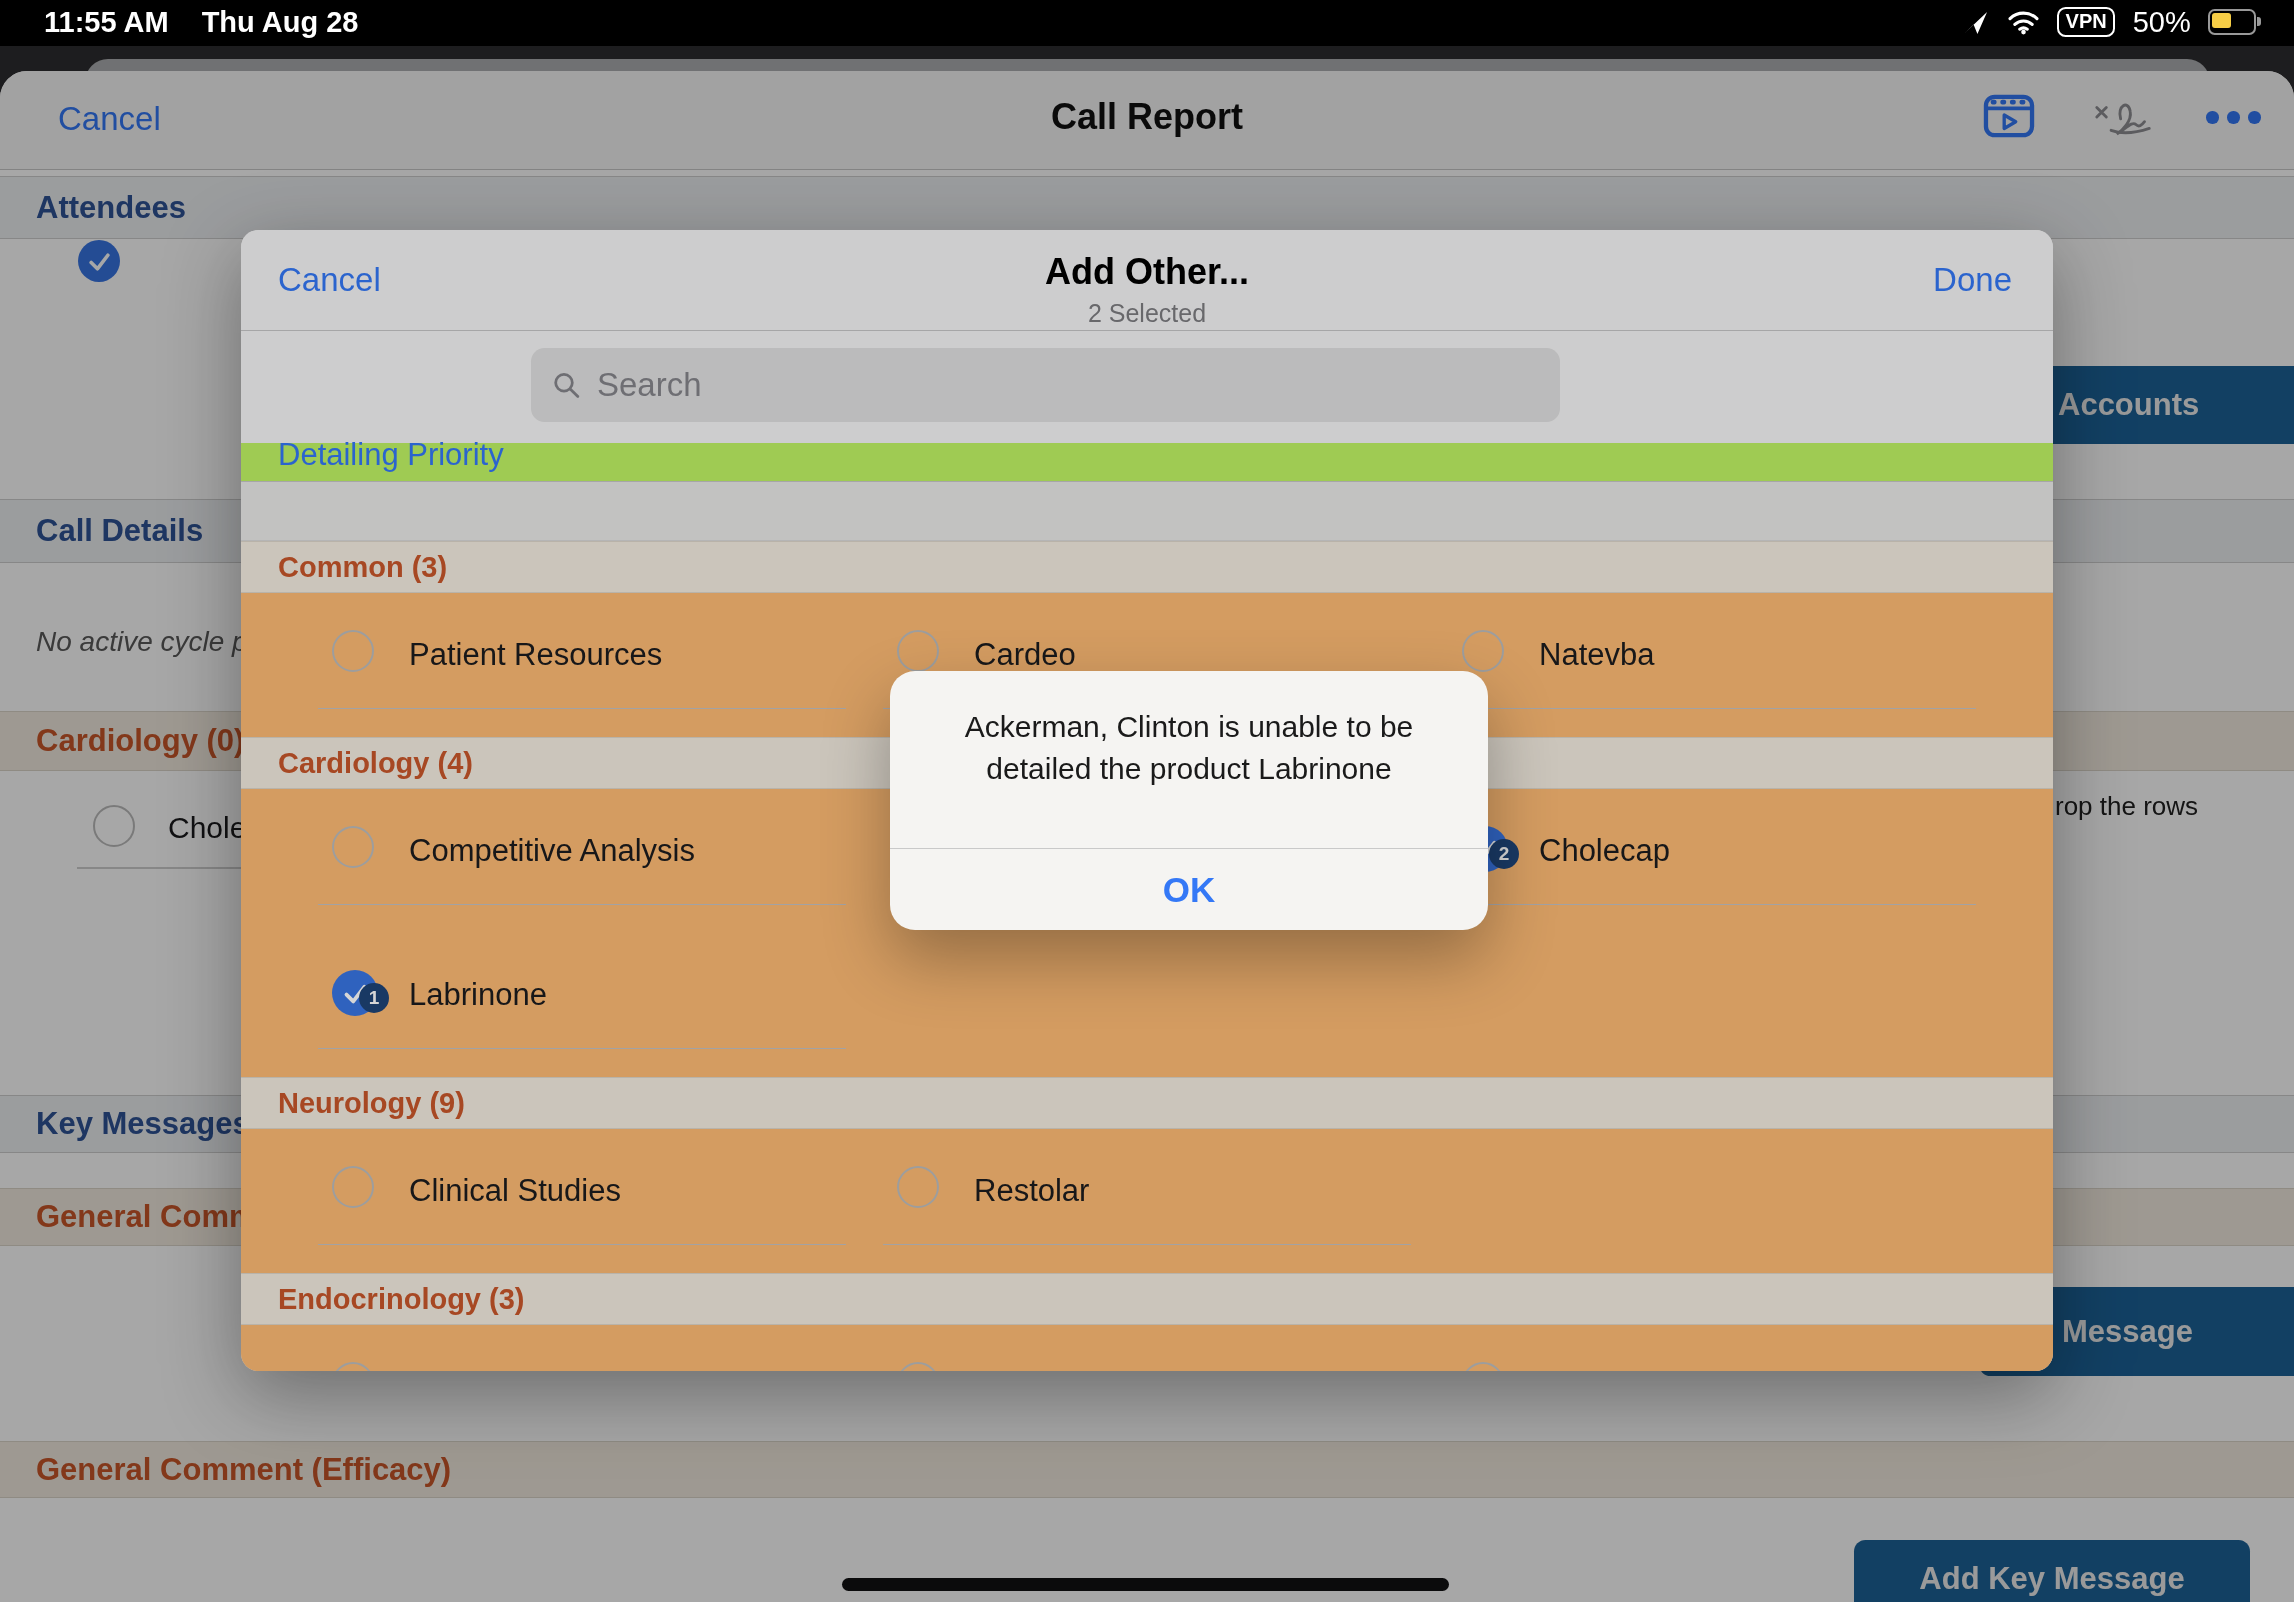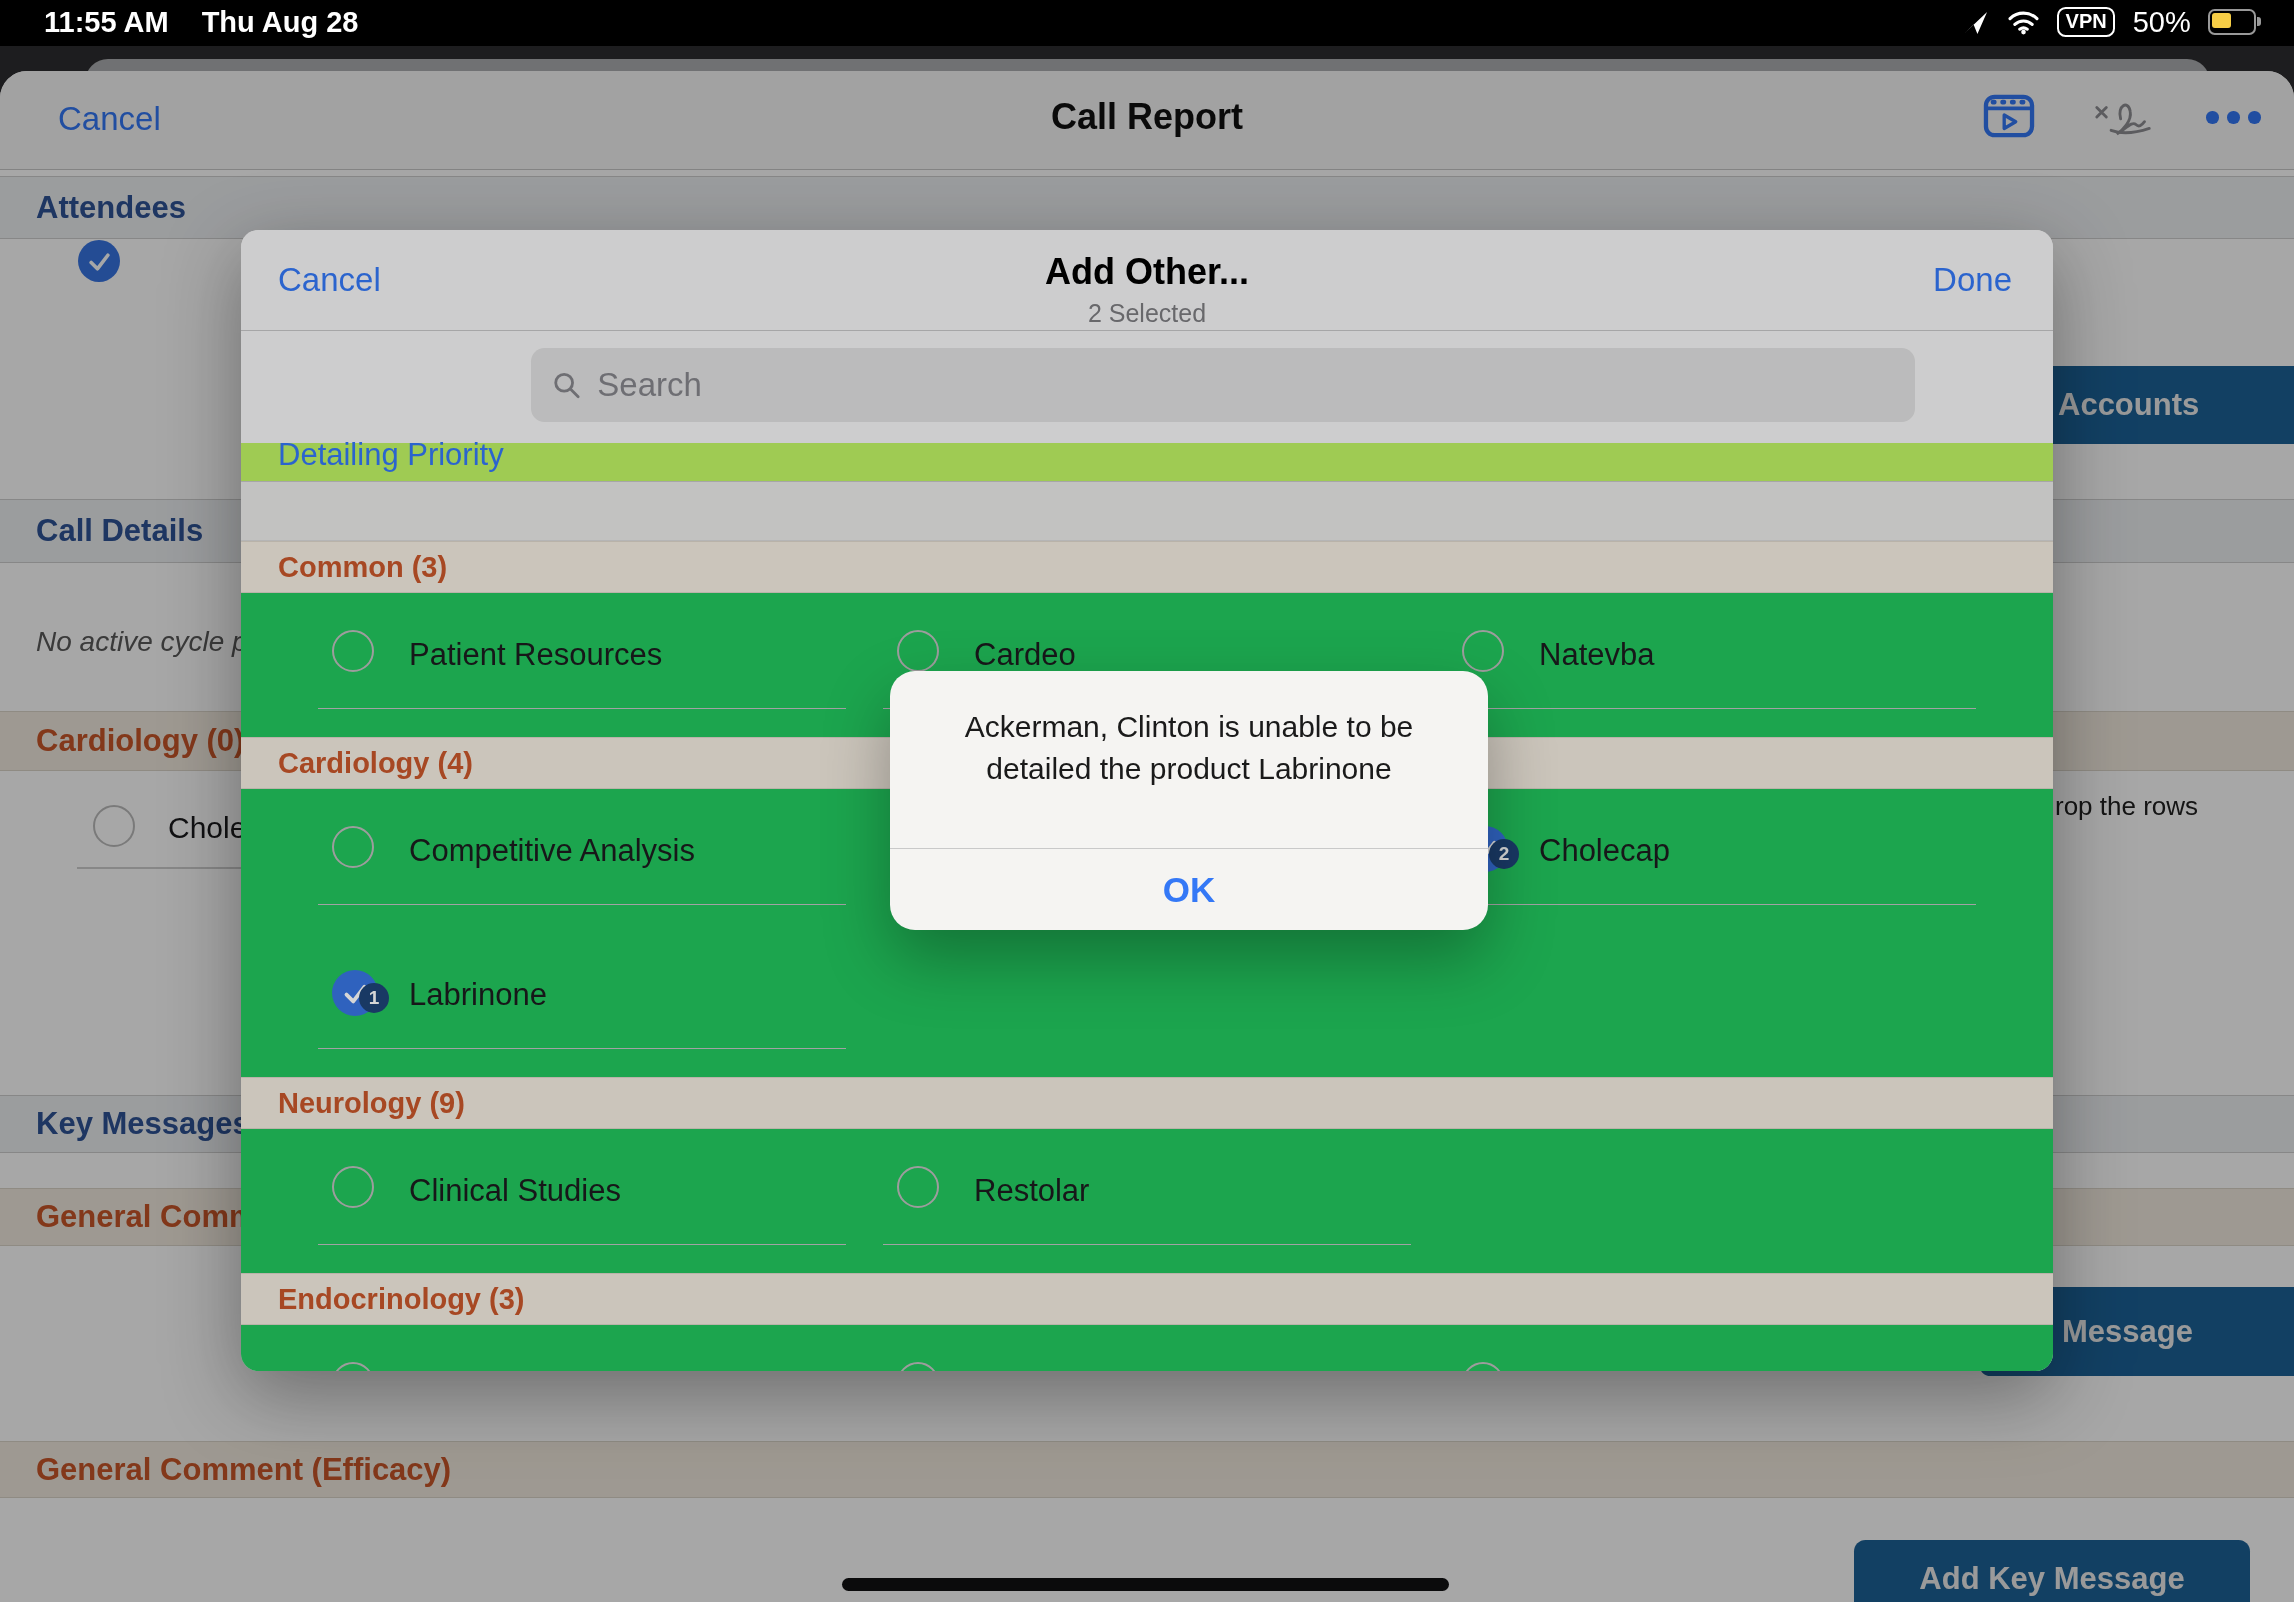--- a/index.html
+++ b/index.html
@@ -47,33 +47,33 @@
 
   
   #modal{left:241px;top:230px;width:1812px;height:1141px;background:#EFEFF0;border-radius:17.3px;
     overflow:hidden;z-index:20;box-shadow:0 23px 77px rgba(0,0,0,.35);}
   #m-header{position:relative;height:100px;background:#F5F5F6;border-bottom:1.9px solid #C6C6C8;}
   .m-cancel{position:absolute;left:37px;top:31px;font-size:33px;color:var(--ios-blue);}
   .m-done{position:absolute;right:41px;top:31px;font-size:33px;color:var(--ios-blue);}
   .m-title{position:absolute;left:0;top:21px;width:100%;text-align:center;font-size:36px;font-weight:700;color:#000;}
   .m-sub{position:absolute;left:0;top:69px;width:100%;text-align:center;font-size:25px;color:#7C7C80;}
   #m-search-zone{position:relative;height:112px;background:#F5F5F6;}
-  #m-search{position:absolute;left:290px;top:17.3px;width:1384px;height:74px;background:#DFDFE0;
+  #m-search{position:absolute;left:290px;top:17.3px;width:1029px;height:74px;background:#DFDFE0;
     border-radius:13.4px;display:flex;align-items:center;padding:0 21px;box-sizing:border-box;gap:13.4px;}
   #m-search input{border:none;outline:none;background:transparent;font-size:33px;color:#3C3C43;
     font-family:inherit;width:100%;}
   #m-search input::placeholder{color:#84848A;}
   #m-detailing{position:relative;height:38px;background:#bef264;border-bottom:1.9px solid #C6C6C8;}
   #m-detailing span{position:absolute;left:37px;top:-5.8px;font-size:31px;color:var(--ios-blue);}
   .m-gap{height:58px;background:#E8E7E6;border-bottom:1.4px solid #D8D8D8;}
   .m-band{position:relative;height:50px;background:#F2EBDF;border-top:1.4px solid #DDD6CA;
     border-bottom:1.4px solid #DDD6CA;}
   .m-band span{position:absolute;left:37px;top:50%;transform:translateY(-50%);
     font-size:29px;font-weight:700;color:var(--section-orange);}
-  .m-row{position:relative;height:144px;background:#22c55e;}
+  .m-row{position:relative;height:144px;background:#fdba74;}
   .m-cell{position:absolute;top:0;width:565px;height:144px;}
   .m-cell .radio-o,.m-cell .sel{position:absolute;left:0;top:37px;}
   .sel{width:46px;height:46px;border-radius:50%;background:var(--selected-blue);
     display:flex;align-items:center;justify-content:center;}
   .badge{position:absolute;left:27px;top:13.4px;width:30px;height:30px;border-radius:50%;
     background:var(--badge-navy);color:#fff;font-size:19px;font-weight:700;
     display:flex;align-items:center;justify-content:center;}
   .m-cell .lbl{position:absolute;left:77px;top:44px;font-size:31px;color:#1C1C1E;white-space:nowrap;}
   .m-cell .cdiv{position:absolute;left:-14.4px;top:115px;width:528px;height:1.4px;background:#C2C2C4;}
 

